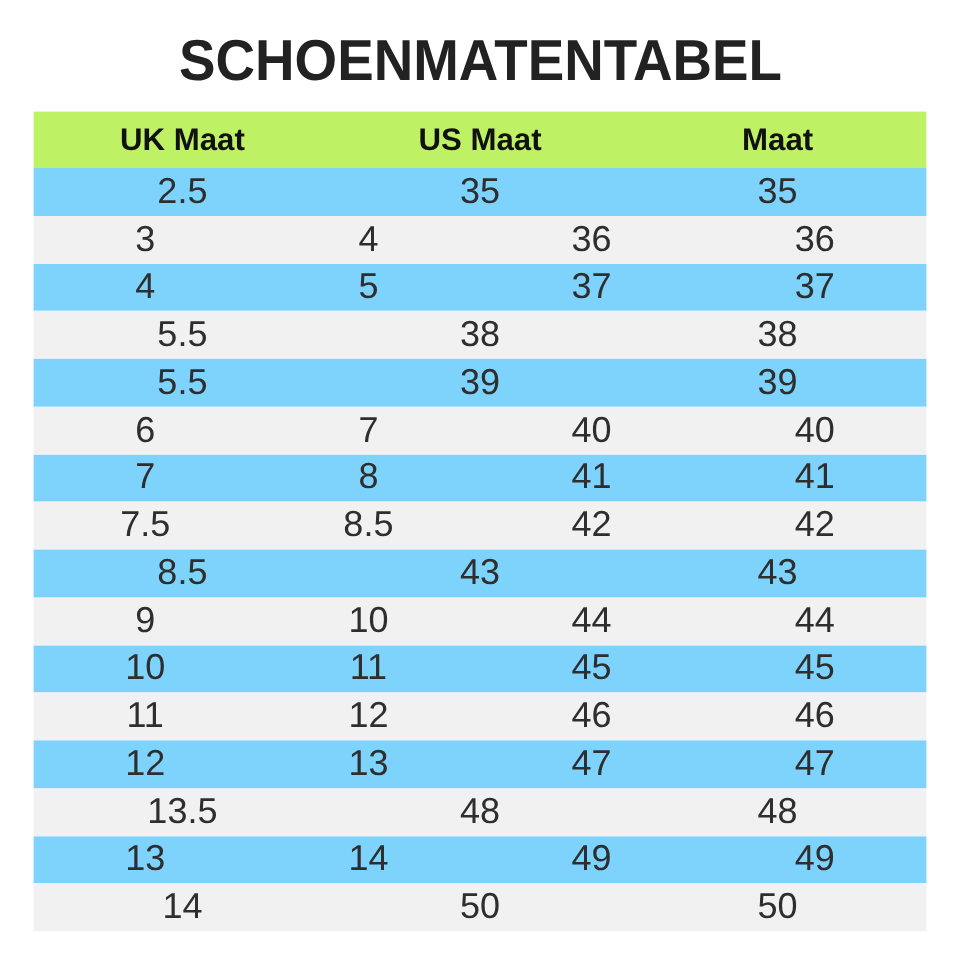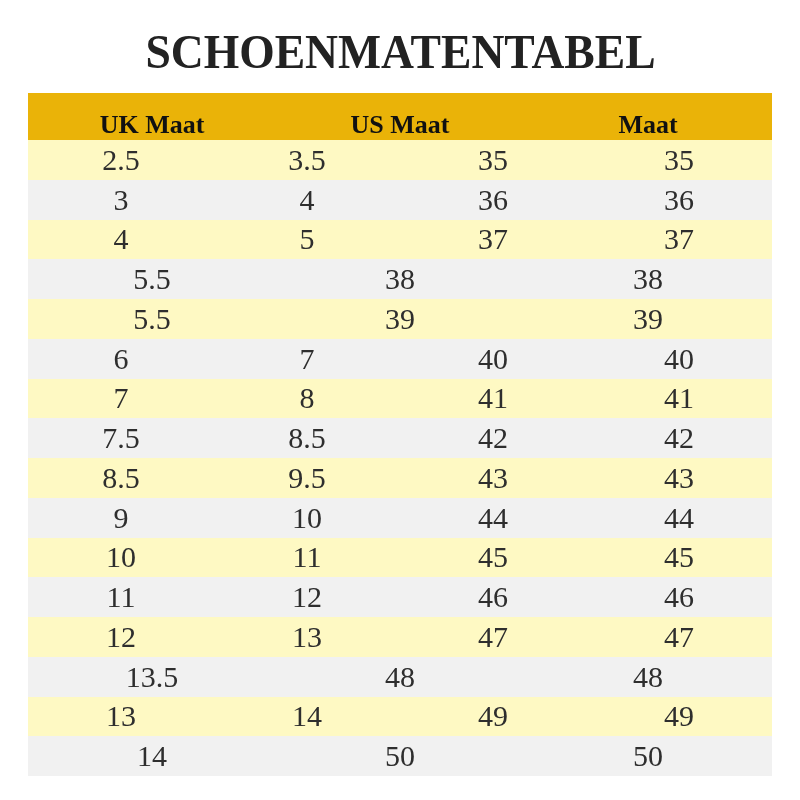--- a/index.html
+++ b/index.html
@@ -6,21 +6,20 @@
   html, body { width: 800px; height: 800px; background: #ffffff; }
   body { font-family: "Liberation Sans", sans-serif; overflow: hidden; }
 
   .page {
     width: 800px;
     height: 800px;
     background: #ffffff;
     display: flex;
     flex-direction: column;
     align-items: center;
-    font-family: Liberation Serif, serif;
   }
 
   .title {
     margin-top: 22px;
     height: 60px;
     line-height: 60px;
     font-size: 48px;
     font-weight: 700;
     letter-spacing: 0px;
     color: #222222;
@@ -30,39 +29,39 @@
   }
 
   .size-table {
     width: 744px;
     margin-top: 11px;
   }
 
   .thead {
     display: flex;
     height: 47px;
-    background: #eab308;
-    align-items: flex-end;
+    background: #bef264;
+    align-items: center;
   }
 
   .th {
     flex: 1;
     text-align: center;
     font-size: 26px;
     font-weight: 700;
     color: #111111;
   }
 
   .tbody { display: block; }
 
   .tr {
     display: flex;
     height: 39.75px;
     align-items: center;
-    background: #fef9c3;
+    background: #7dd3fc;
   }
 
   .tr.alt { background: #f1f1f1; }
 
   .td {
     flex: 1;
     text-align: center;
     font-size: 30px;
     font-weight: 400;
     color: #2e2e2e;
@@ -76,21 +75,20 @@
 
   <div class="size-table">
     <div class="thead" id="table-head">
         <div class="th">UK Maat</div>
         <div class="th">US Maat</div>
         <div class="th">Maat</div>
       </div>
     <div class="tbody" id="table-body">
         <div class="tr">
           <div class="td">2.5</div>
-          <div class="td">3.5</div>
           <div class="td">35</div>
           <div class="td">35</div>
         </div>
         <div class="tr alt">
           <div class="td">3</div>
           <div class="td">4</div>
           <div class="td">36</div>
           <div class="td">36</div>
         </div>
         <div class="tr">
@@ -122,21 +120,20 @@
           <div class="td">41</div>
         </div>
         <div class="tr alt">
           <div class="td">7.5</div>
           <div class="td">8.5</div>
           <div class="td">42</div>
           <div class="td">42</div>
         </div>
         <div class="tr">
           <div class="td">8.5</div>
-          <div class="td">9.5</div>
           <div class="td">43</div>
           <div class="td">43</div>
         </div>
         <div class="tr alt">
           <div class="td">9</div>
           <div class="td">10</div>
           <div class="td">44</div>
           <div class="td">44</div>
         </div>
         <div class="tr">

